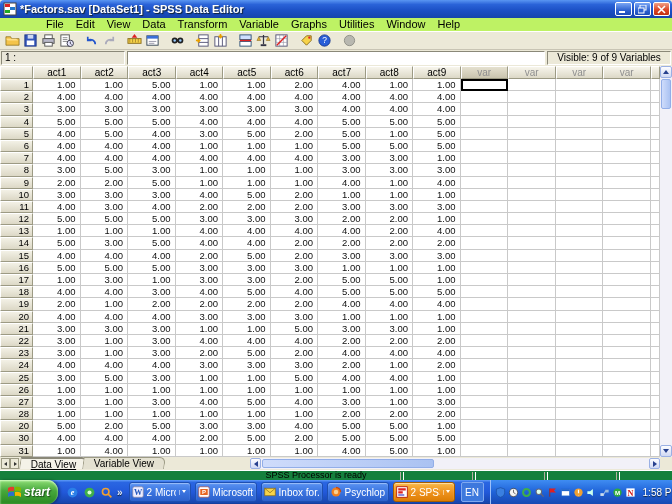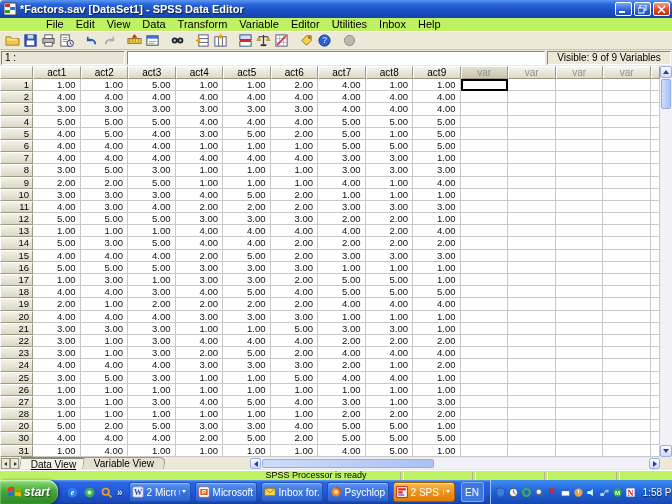--- a/index.html
+++ b/index.html
@@ -85,21 +85,21 @@
   .tab{height:12px;padding:0 10px;font-size:10px;line-height:12px;color:#000;
     border:1px solid #9c9a84;border-bottom:none;border-radius:0 6px 0 0;
     background:#e4e1d1;box-sizing:border-box;transform:skewX(-8deg);margin-right:-4px;}
   .tab span{display:inline-block;transform:skewX(8deg);}
   .tab.active{background:#f4f2e8;border-top:2px solid #8a8878;}
   .tab.active span{text-decoration:underline;}
   .hscroll{position:absolute;left:250px;top:1px;width:410px;height:11px;background:#f2f1f8;}
   .scroll-corner{position:absolute;left:660px;top:0;width:12px;height:13px;background:#ece9d8;}
 
   
-  .statusbar{position:absolute;left:0;top:470px;width:672px;height:10px;background:#bef264;
+  .statusbar{position:absolute;left:0;top:470px;width:672px;height:10px;background:#15803d;
     border-top:1px solid #fff;box-sizing:border-box;font-size:9px;color:#000;}
   .status-text{position:absolute;left:160px;width:312px;top:0;text-align:center;line-height:9px;}
   .status-sep{position:absolute;top:1px;height:8px;width:2px;
     border-left:1px solid #b4b0a0;border-right:1px solid #fff;}
 
   
   .taskbar{position:absolute;left:0;top:480px;width:672px;height:24px;
     background:linear-gradient(180deg,#5e9cf8 0%,#2a66e2 10%,#2259da 50%,#1746ae 95%,#123a92 100%);
     display:flex;align-items:center;border-radius:7px;}
   .start-button{width:58px;height:24px;flex:0 0 auto;
@@ -170,23 +170,23 @@
       </span>
     </div>
 
     <div class="menubar">
         <span class="menu-item">File</span>
         <span class="menu-item">Edit</span>
         <span class="menu-item">View</span>
         <span class="menu-item">Data</span>
         <span class="menu-item">Transform</span>
         <span class="menu-item">Variable</span>
-        <span class="menu-item">Editor</span>
+        <span class="menu-item">Graphs</span>
         <span class="menu-item">Utilities</span>
-        <span class="menu-item">Inbox</span>
+        <span class="menu-item">Window</span>
         <span class="menu-item">Help</span>
       </div>
 
     <div class="toolbar">
         <span class="tb-group">
           <span class="tb-btn">
             <svg viewBox="0 0 16 16">
               <path d="M1 4 h5 l1 2 h8 v7 H1 Z" fill="#f4c44a" stroke="#8a6d1c" stroke-width=".8"></path>
               <path d="M1 6 h11 l2 2 H3 Z" fill="#ffe08a"></path>
             </svg>

